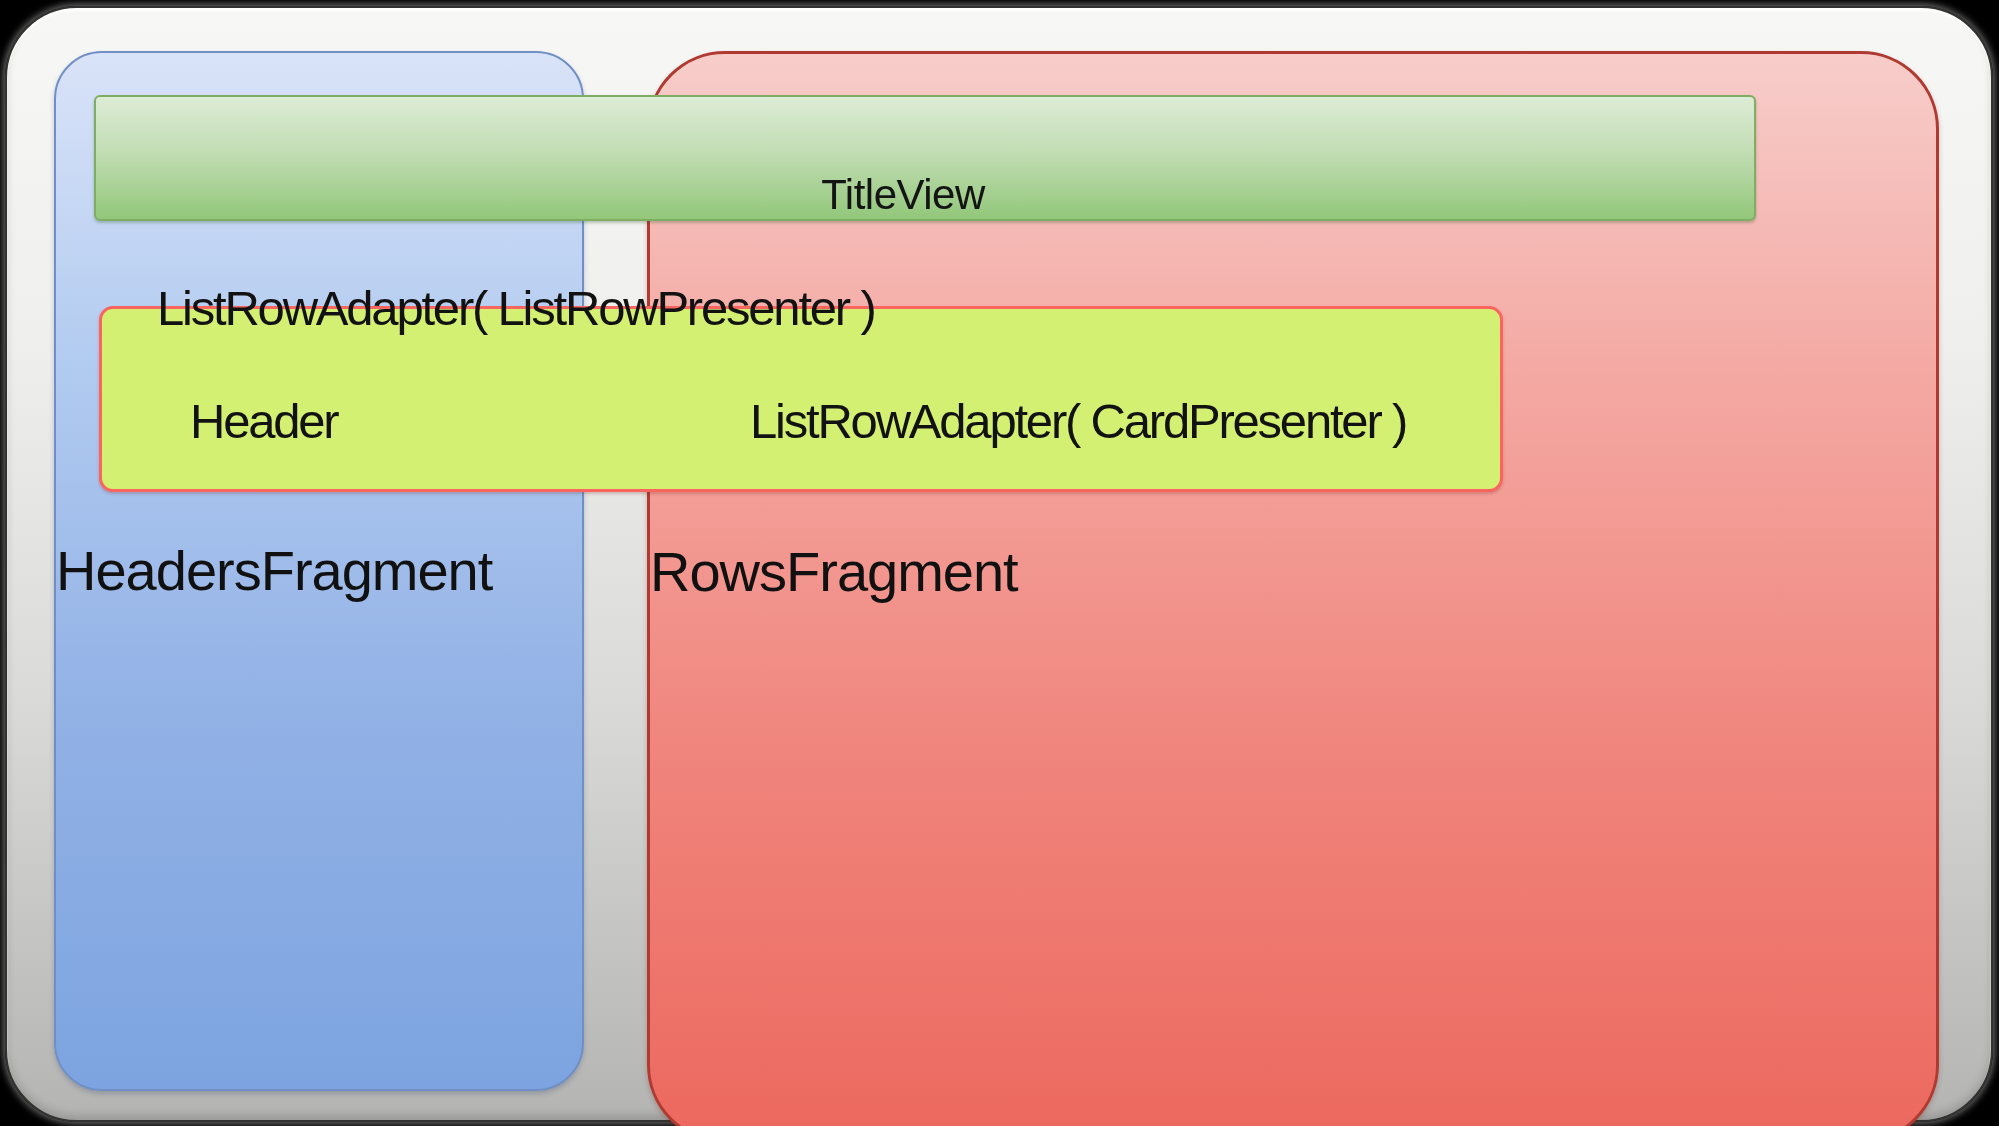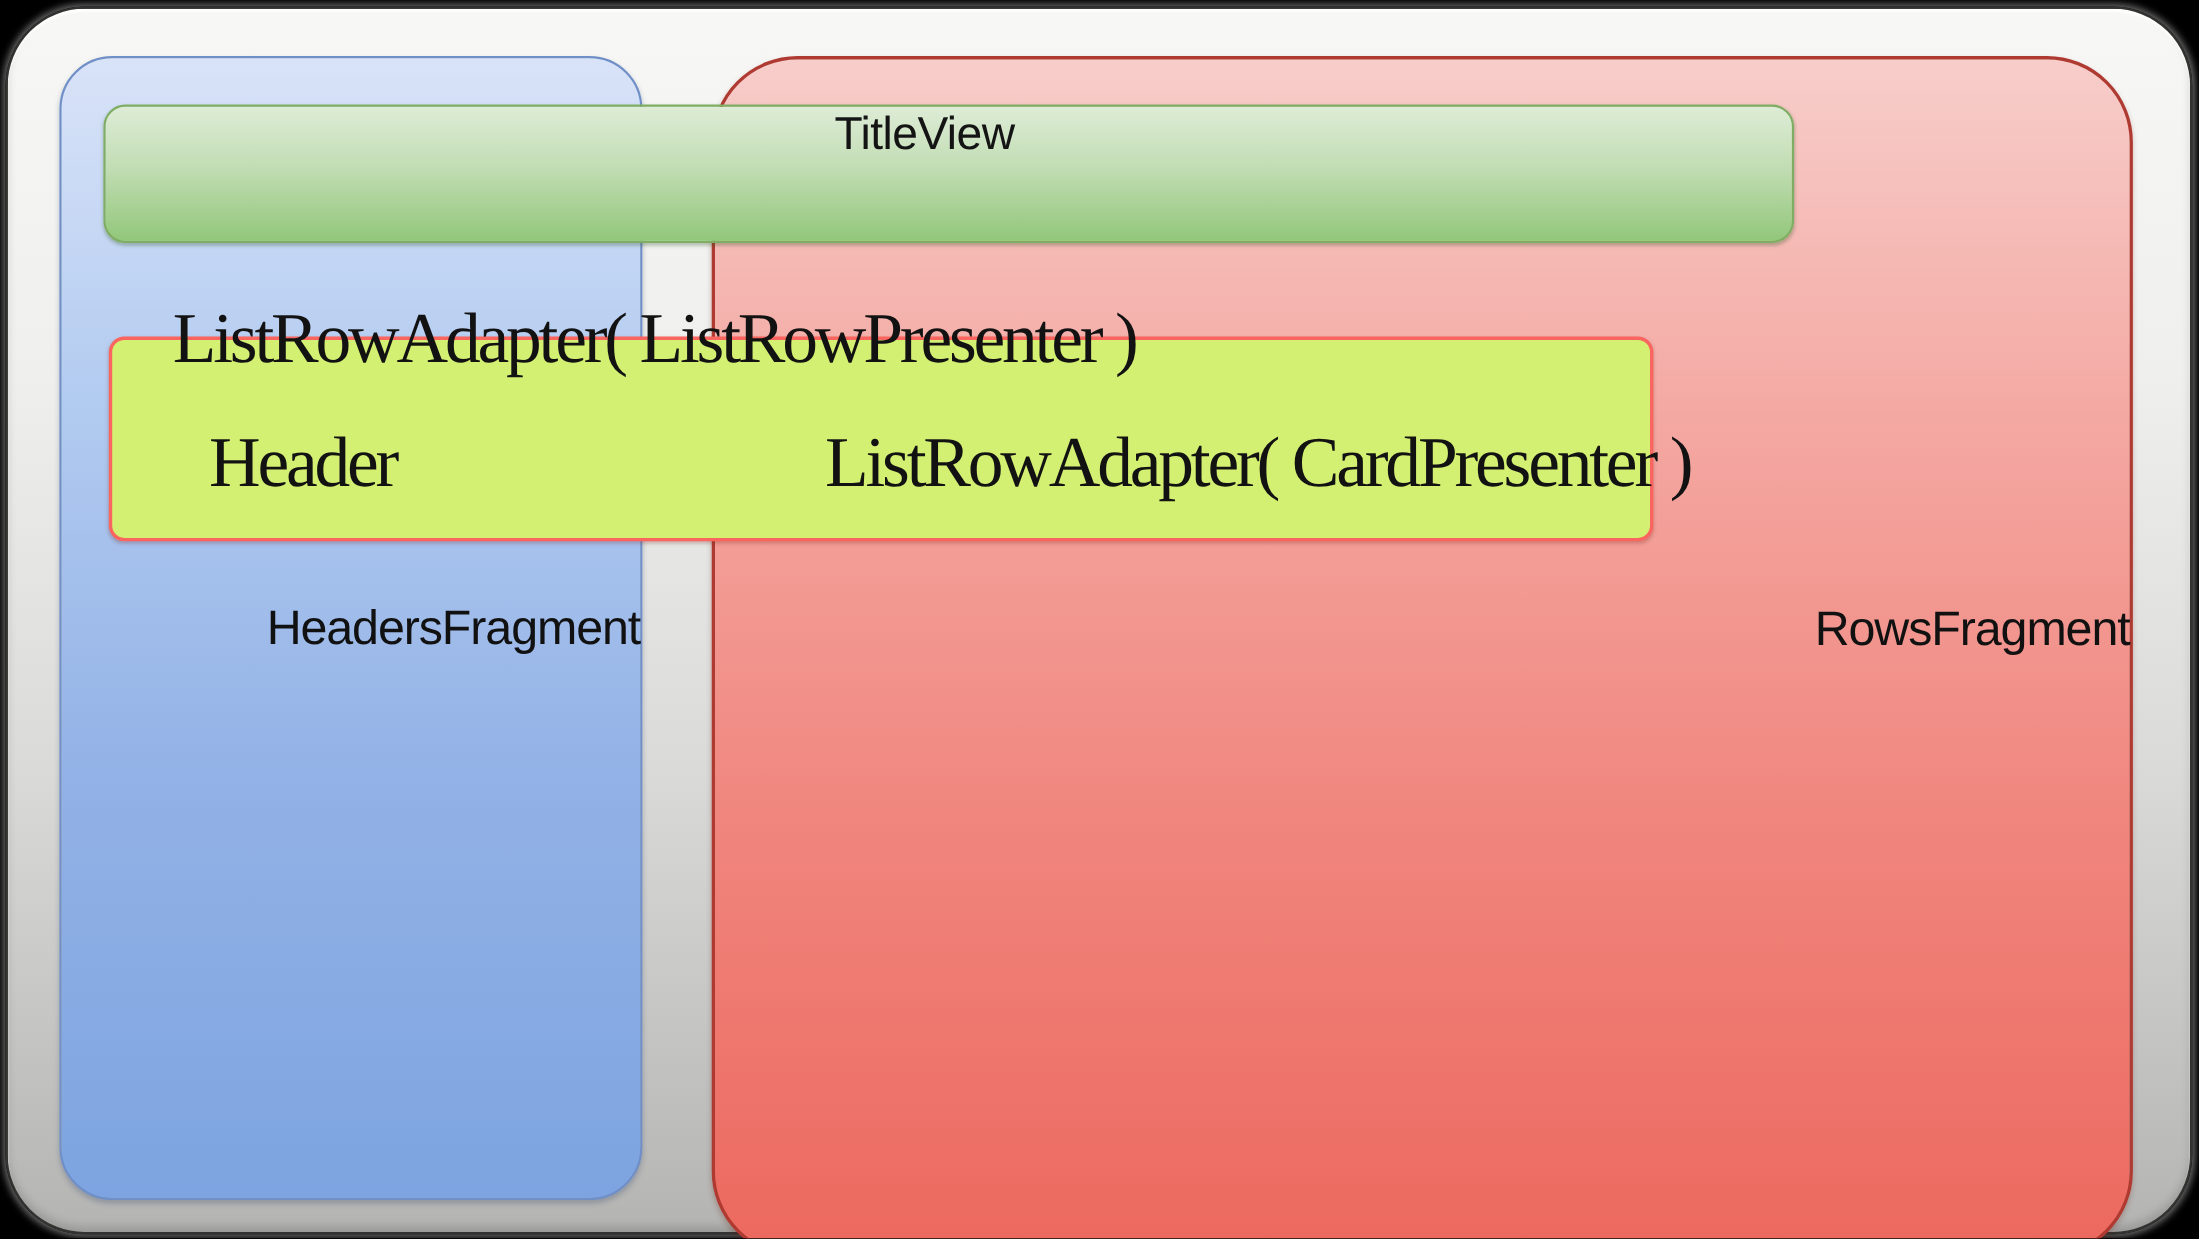--- a/index.html
+++ b/index.html
@@ -47,49 +47,49 @@
     border-radius: 78px;
     border: 3px solid #ae3a31;
     box-sizing: border-box;
     background: linear-gradient(180deg, #f7cdca 0%, #f4a8a2 30%, #f0877f 62%, #ec685e 100%);
     box-shadow: 0 3px 5px rgba(100,30,20,0.25);
   }
   
   .green-bar {
     position: absolute;
     left: 87px; top: 87px;
-    width: 1537px; height: 126px;
-    border-radius: 20px;
+    width: 1662px; height: 126px;
+    border-radius: 6px;
     border: 2px solid #7fad63;
     box-sizing: border-box;
     background: linear-gradient(180deg, #ddecd6 0%, #c2ddb4 45%, #92c77a 100%);
     box-shadow: 0 2px 3px rgba(50,85,35,0.3);
     display: flex;
-    align-items: flex-start;
+    align-items: flex-end;
     justify-content: center;
   }
   .green-bar .bar-label {
     font-size: 42px;
     letter-spacing: -0.5px;
     transform: translateX(-22px);
   }
   
   .yellow-bar {
     position: absolute;
     left: 92px; top: 298px;
     width: 1404px; height: 186px;
     border-radius: 14px;
     border: 3px solid #fa655f;
     box-sizing: border-box;
     background: #d4f072;
     box-shadow: 0 2px 3px rgba(120,40,30,0.25);
   }
   .big-text {
-    font-family: Liberation Serif, serif;
-    font-size: 65px;
+    font-family: Liberation Sans, sans-serif;
+    font-size: 49px;
     line-height: 68px;
     letter-spacing: -0.045em;
     white-space: nowrap;
     color: #121212;
   }
   .yellow-bar .header-text {
     position: absolute;
     left: 88px; top: 78px;
   }
   .yellow-bar .card-adapter-text {
@@ -99,22 +99,22 @@
   
   .overlay-text {
     position: absolute;
     left: 150px; top: 266px;
   }
   
   .fragment-label {
     position: absolute;
     top: 494px;
     left: 0; right: 0;
-    text-align: right;
-    font-size: 44px;
+    text-align: left;
+    font-size: 56px;
     line-height: 48px;
     letter-spacing: -1px;
     color: #111;
   }
 </style>
 </head>
 <body>
 
 <div class="stage">
   <div class="outer">

